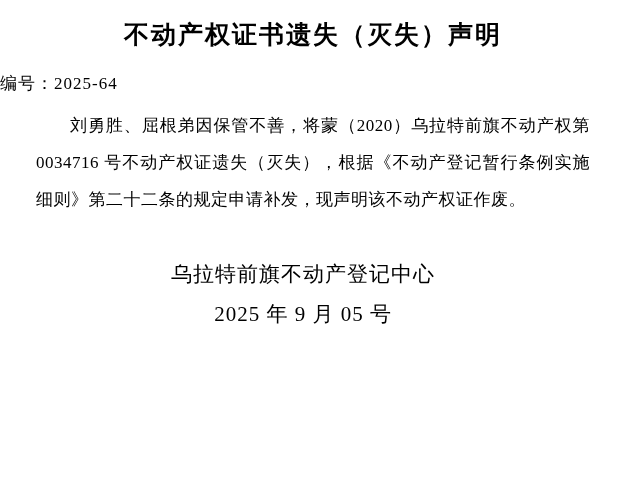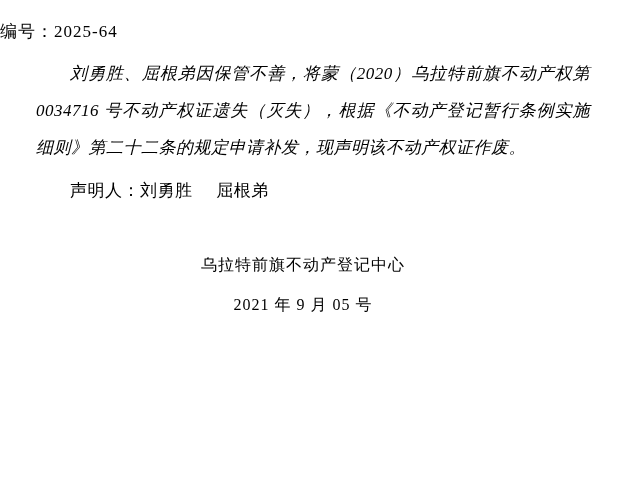--- a/index.html
+++ b/index.html
@@ -35,21 +35,20 @@
     margin: 20px 44px 0 0;
     letter-spacing: 1px;
   }
   .body-text {
     font-size: 17px;
     line-height: 37px;
     margin: 12px 36px 0 36px;
     text-align: justify;
     text-justify: inter-ideograph;
     letter-spacing: 0.5px;
-    font-style: italic;
   }
   .indent {
     text-indent: 2em;
   }
   .para-gap {
     margin-top: 6px;
   }
   .signatory {
     font-size: 17px;
     line-height: 37px;
@@ -57,45 +56,43 @@
     text-indent: 2em;
     letter-spacing: 0.5px;
   }
   .sig-space {
     display: inline-block;
     width: 1.4em;
   }
   .footer-block {
     margin-top: 36px;
     text-align: center;
-    font-size: 16px;
+    font-size: 21px;
     line-height: 40px;
     letter-spacing: 1px;
     padding-right: 20px;
   }
   .footer-org {
     display: block;
   }
   .footer-date {
     display: block;
   }
 </style>
 </head>
 <body>
 
 <div class="page">
 
+  <h1 class="doc-title">不动产权证书遗失（灭失）声明</h1>
 
   <div class="doc-number">编号：2025-64</div>
 
   <p class="body-text indent">刘勇胜、屈根弟因保管不善，将蒙（2020）乌拉特前旗不动产权第 0034716 号不动产权证遗失（灭失），根据《不动产登记暂行条例实施细则》第二十二条的规定申请补发，现声明该不动产权证作废。</p>
 
 
-  <div class="signatory">
-    <span>声明人：</span><span>刘勇胜</span><span class="sig-space"></span><span>屈根弟</span>
-  </div>
 
   <div class="footer-block">
     <span class="footer-org">乌拉特前旗不动产登记中心</span>
-    <span class="footer-date">2021 年 9 月 05 号</span>
+    <span class="footer-date">2025 年 9 月 05 号</span>
   </div>
 
 </div>
 
 </body></html>

